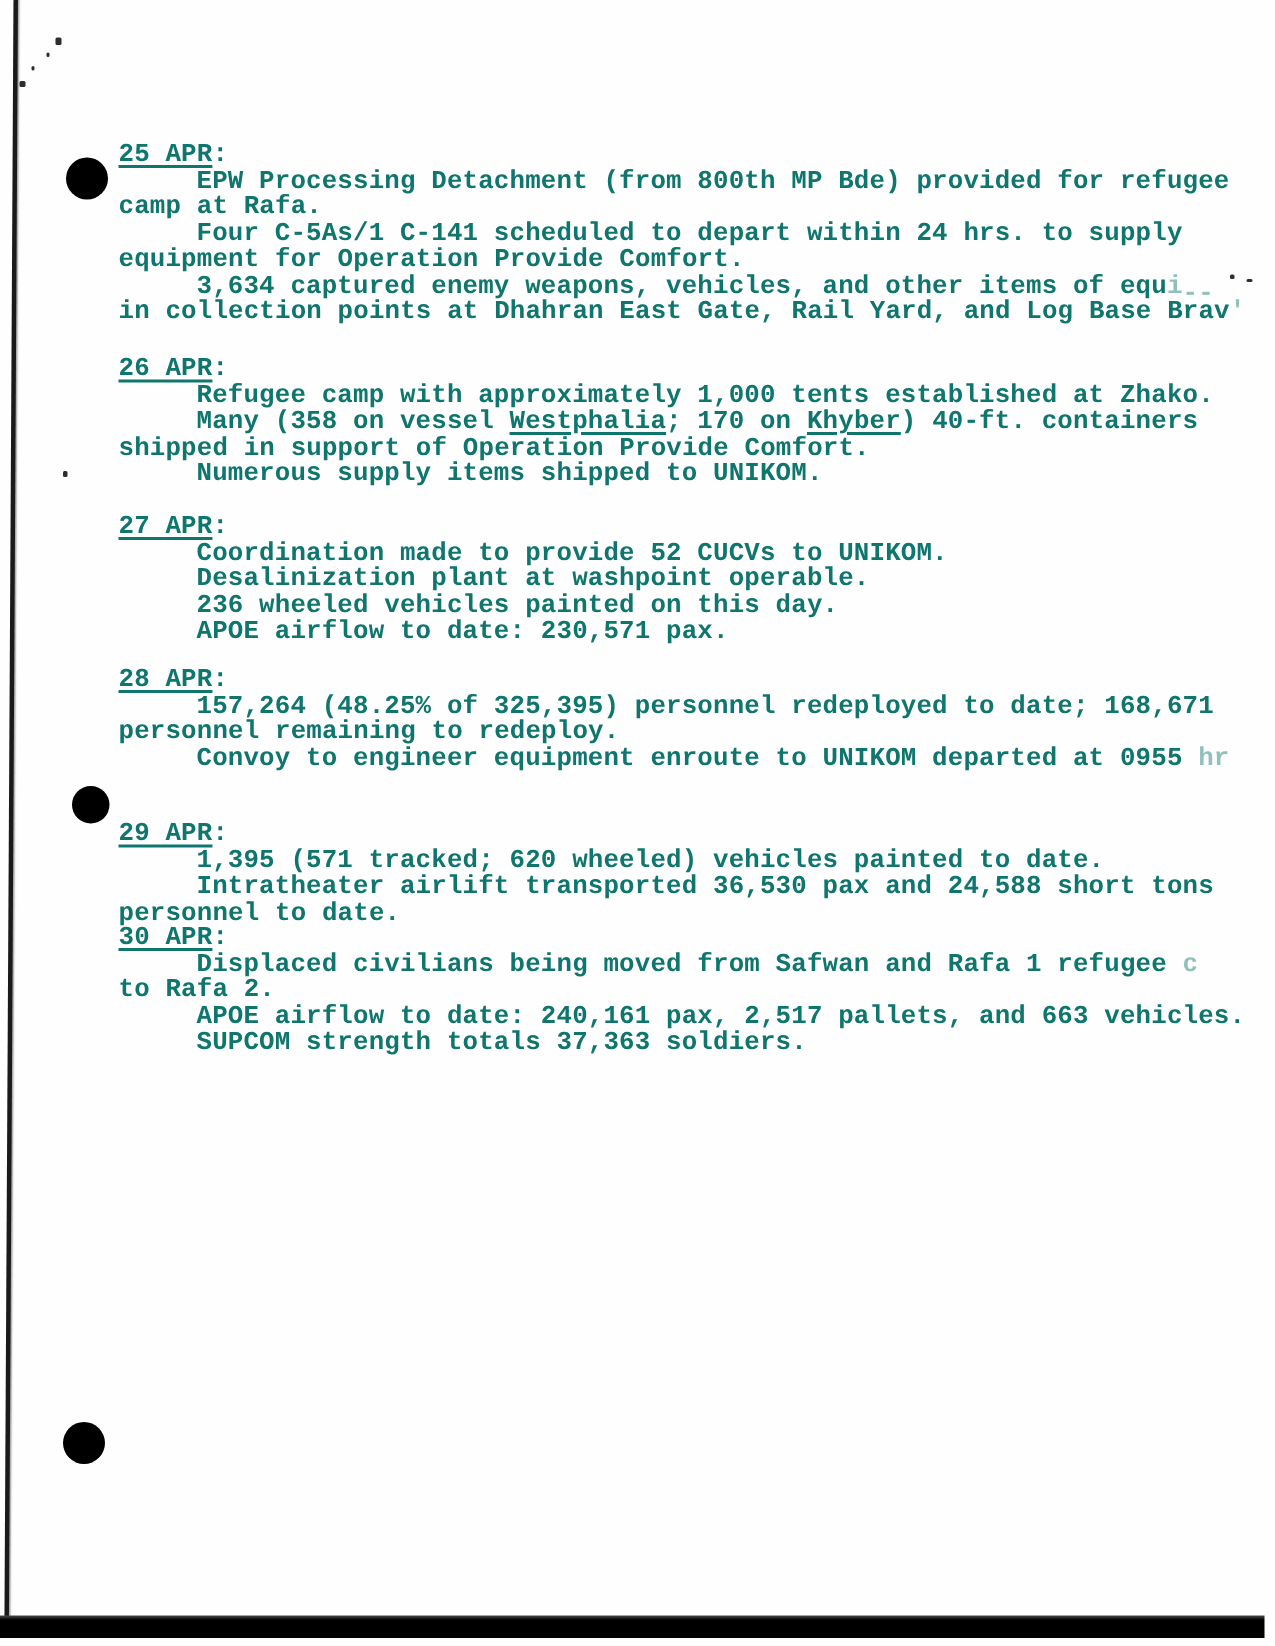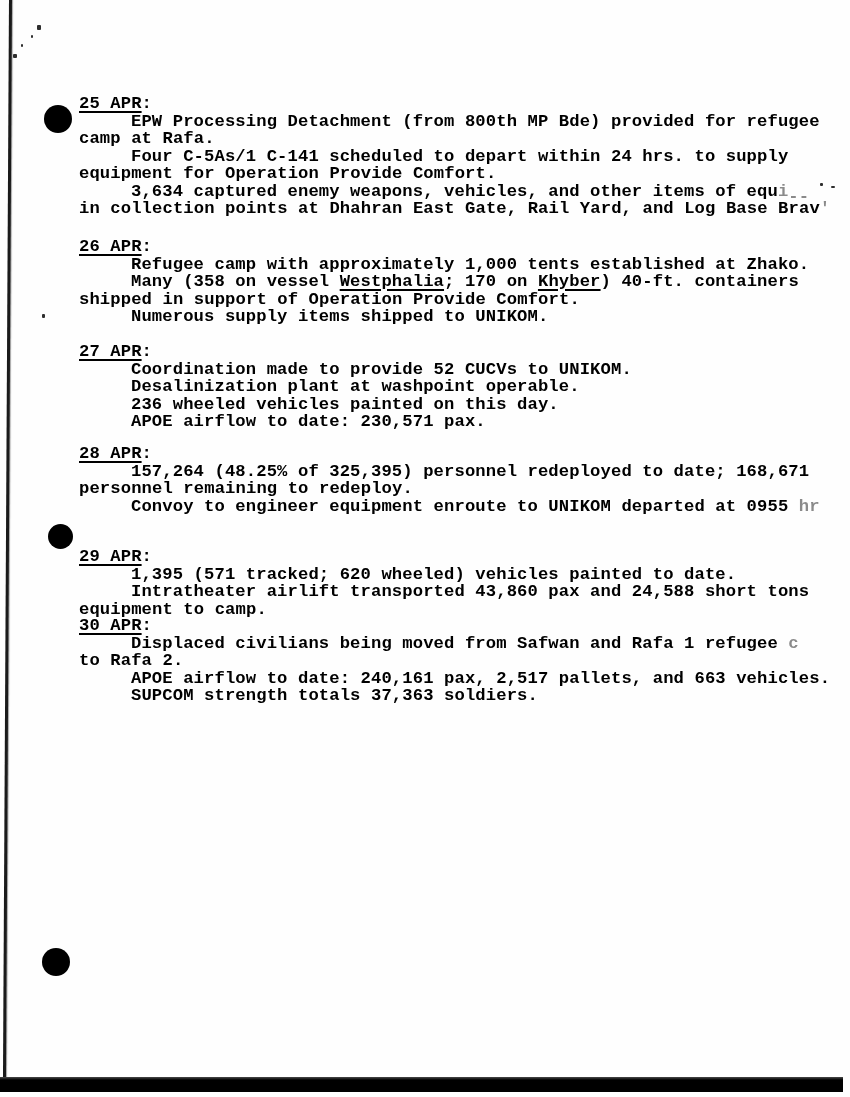--- a/index.html
+++ b/index.html
@@ -12,21 +12,21 @@
     position:relative;
     width:850px;height:1097px;
     background:#fefefe;
     overflow:hidden;
   }
   
   .doc-section{
     position:absolute;
     left:79px;
     width:760px;
-    color:#000000;
+    color:#0f766e;
     font-size:17.2px;
     font-weight:bold;
     line-height:17.5px;
     letter-spacing:0.12px;
     white-space:pre;
   }
   .line{height:17.5px;}
   .line.indent{padding-left:52px;}
   .u{text-decoration:underline;text-decoration-thickness:1.6px;text-underline-offset:2.5px;}
   .faded{opacity:0.45;}
@@ -74,16 +74,16 @@
   <div class="speck sp4"></div>
   <div class="speck sp5"></div>
   <div class="speck sp6"></div>
   <div class="speck sp7"></div>
 
   <div id="doc-root">
       <div class="doc-section" style="top: 95px;"><div class="line"><span class="u">25 APR</span><span>:</span></div><div class="line indent"><span>EPW Processing Detachment (from 800th MP Bde) provided for refugee</span></div><div class="line"><span>camp at Rafa.</span></div><div class="line indent"><span>Four C-5As/1 C-141 scheduled to depart within 24 hrs. to supply</span></div><div class="line"><span>equipment for Operation Provide Comfort.</span></div><div class="line indent"><span>3,634 captured enemy weapons, vehicles, and other items of equ</span><span class="faded">i</span><span class="faded sub">--</span></div><div class="line"><span>in collection points at Dhahran East Gate, Rail Yard, and Log Base Brav</span><span class="faded">'</span></div></div>
       <div class="doc-section" style="top: 238px;"><div class="line"><span class="u">26 APR</span><span>:</span></div><div class="line indent"><span>Refugee camp with approximately 1,000 tents established at Zhako.</span></div><div class="line indent"><span>Many (358 on vessel </span><span class="u">Westphalia</span><span>; 170 on </span><span class="u">Khyber</span><span>) 40-ft. containers</span></div><div class="line"><span>shipped in support of Operation Provide Comfort.</span></div><div class="line indent"><span>Numerous supply items shipped to UNIKOM.</span></div></div>
       <div class="doc-section" style="top: 343px;"><div class="line"><span class="u">27 APR</span><span>:</span></div><div class="line indent"><span>Coordination made to provide 52 CUCVs to UNIKOM.</span></div><div class="line indent"><span>Desalinization plant at washpoint operable.</span></div><div class="line indent"><span>236 wheeled vehicles painted on this day.</span></div><div class="line indent"><span>APOE airflow to date: 230,571 pax.</span></div></div>
       <div class="doc-section" style="top: 445px;"><div class="line"><span class="u">28 APR</span><span>:</span></div><div class="line indent"><span>157,264 (48.25% of 325,395) personnel redeployed to date; 168,671</span></div><div class="line"><span>personnel remaining to redeploy.</span></div><div class="line indent"><span>Convoy to engineer equipment enroute to UNIKOM departed at 0955 </span><span class="faded">hr</span></div></div>
-      <div class="doc-section" style="top: 548px;"><div class="line"><span class="u">29 APR</span><span>:</span></div><div class="line indent"><span>1,395 (571 tracked; 620 wheeled) vehicles painted to date.</span></div><div class="line indent"><span>Intratheater airlift transported 43,860 pax and 24,588 short tons</span></div><div class="line"><span>equipment to camp.</span></div></div>
+      <div class="doc-section" style="top: 548px;"><div class="line"><span class="u">29 APR</span><span>:</span></div><div class="line indent"><span>1,395 (571 tracked; 620 wheeled) vehicles painted to date.</span></div><div class="line indent"><span>Intratheater airlift transported 36,530 pax and 24,588 short tons</span></div><div class="line"><span>personnel to date.</span></div></div>
       <div class="doc-section" style="top: 617px;"><div class="line"><span class="u">30 APR</span><span>:</span></div><div class="line indent"><span>Displaced civilians being moved from Safwan and Rafa 1 refugee </span><span class="faded">c</span></div><div class="line"><span>to Rafa 2.</span></div><div class="line indent"><span>APOE airflow to date: 240,161 pax, 2,517 pallets, and 663 vehicles.</span></div><div class="line indent"><span>SUPCOM strength totals 37,363 soldiers.</span></div></div>
     </div>
 </div>
 
 </body></html>

